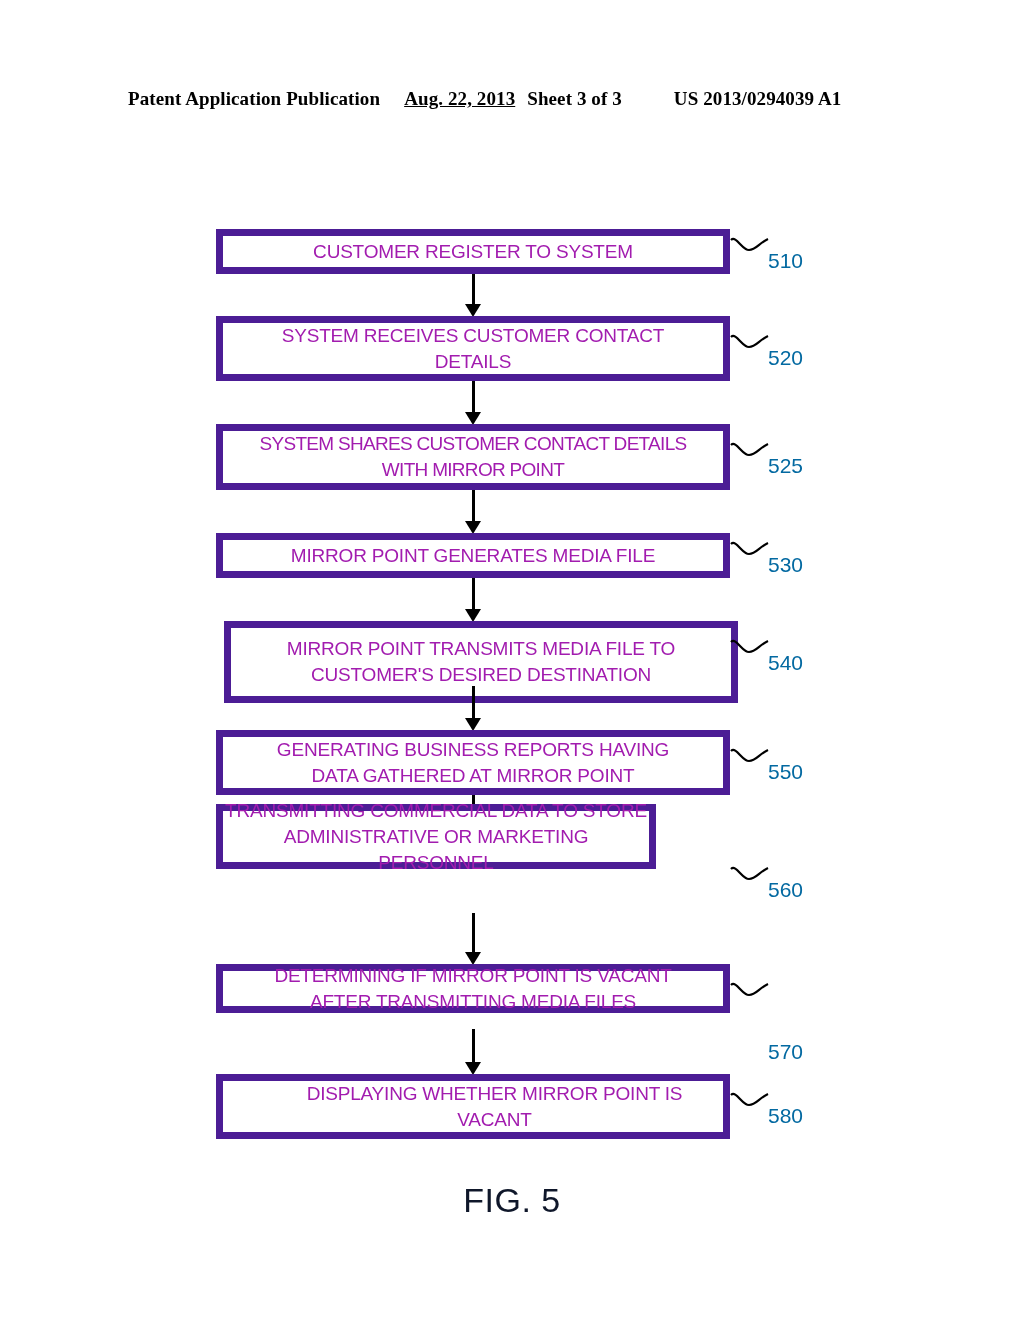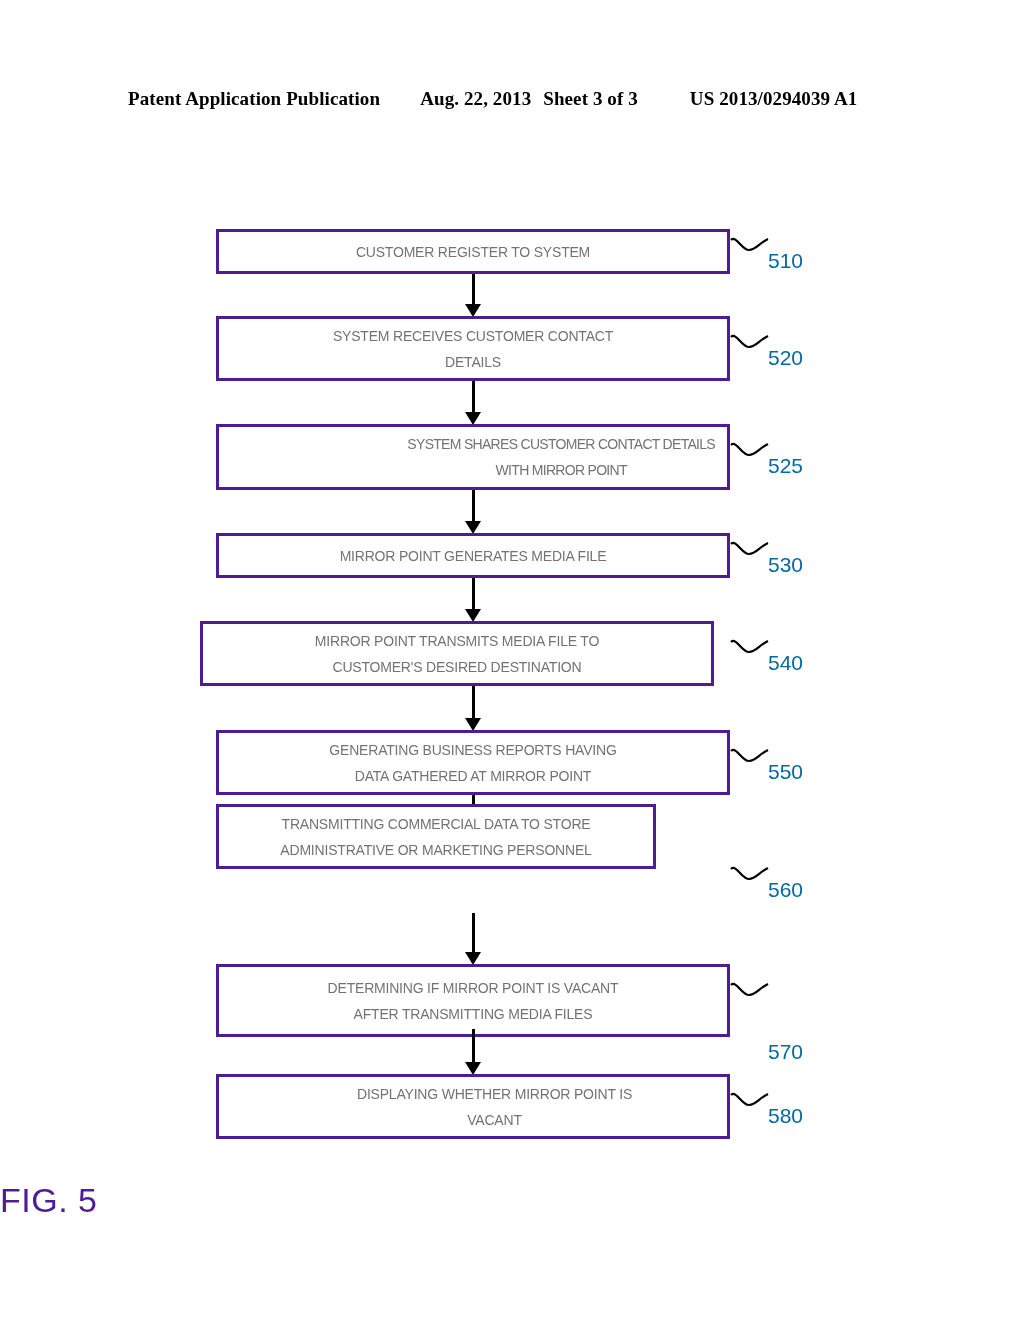--- a/index.html
+++ b/index.html
@@ -25,55 +25,54 @@
     height: 26px;
     font-family: "Liberation Serif", serif;
     font-weight: bold;
     font-size: 19px;
     letter-spacing: 0.1px;
     white-space: nowrap;
     display: flex;
     align-items: baseline;
   }
   #patent-header .h-pub      { }
-  #patent-header .h-date     { margin-left: 40px; }
+  #patent-header .h-date     { margin-left: 24px; text-decoration: underline; }
   #patent-header .h-sheet    { margin-left: 12px; }
   #patent-header .h-number   { margin-left: 52px; }
 
   
   #flowchart {
     position: absolute;
     left: 0;
     top: 0;
     width: 1024px;
     height: 1320px;
   }
 
   .fc-node {
     position: absolute;
     box-sizing: border-box;
-    border: 3px solid #4c1d95;
+    border: 7px solid #4c1d95;
     background: #ffffff;
     display: flex;
     align-items: center;
     justify-content: center;
     text-align: center;
     font-family: "Liberation Sans", sans-serif;
-    font-size: 14px;
+    font-size: 19px;
     line-height: 26px;
     letter-spacing: -0.2px;
-    color: #737373;
+    color: #a21caf;
     white-space: pre-line;
     padding: 0 1px;
   }
   
   .fc-node.tight {
     letter-spacing: -0.7px;
     padding: 12px;
-    justify-content: flex-end;
   }
 
   .fc-arrow {
     position: absolute;
     width: 3px;
     background: #000000;
   }
   .fc-arrowhead {
     position: absolute;
     width: 0;
@@ -94,26 +93,26 @@
   .fc-leader {
     position: absolute;
   }
 
   
   #fig-caption {
     position: absolute;
     left: 0;
     top: 1180px;
     width: 1024px;
-    text-align: left;
+    text-align: center;
     font-family: "Liberation Sans", sans-serif;
     font-size: 34px;
     line-height: 40px;
     letter-spacing: 0.5px;
-    color: #4c1d95;
+    color: #0f172a;
   }
 </style>
 </head>
 <body>
 
 <div id="patent-header">
   <span class="h-pub">Patent Application Publication</span>
   <span class="h-date">Aug. 22, 2013</span>
   <span class="h-sheet">Sheet 3 of 3</span>
   <span class="h-number">US 2013/0294039 A1</span>
@@ -143,21 +142,21 @@
     <div class="fc-ref" style="left: 768px; top: 455px;">525</div>
     <div class="fc-arrow" style="left: 472px; top: 490px; height: 32px;"></div>
     <div class="fc-arrowhead" style="left: 465px; top: 521px;"></div>
     <div class="fc-node" style="left: 216px; top: 533px; width: 514px; height: 45px;"><span>MIRROR POINT GENERATES MEDIA FILE</span></div>
     <svg class="fc-leader" width="42" height="26" style="left: 730px; top: 539.5px;">
       <path d="M1,4 C6,-1 12,14 19,14 C26,14 29,7 38,3" fill="none" stroke="#000000" stroke-width="2.2"></path>
     </svg>
     <div class="fc-ref" style="left: 768px; top: 553.5px;">530</div>
     <div class="fc-arrow" style="left: 472px; top: 578px; height: 32px;"></div>
     <div class="fc-arrowhead" style="left: 465px; top: 609px;"></div>
-    <div class="fc-node" style="left: 200px; top: 621px; width: 514px; height: 65px;"><span>MIRROR POINT TRANSMITS MEDIA FILE TO
+    <div class="fc-node" style="left: 224px; top: 621px; width: 514px; height: 82px;"><span>MIRROR POINT TRANSMITS MEDIA FILE TO
 CUSTOMER'S DESIRED DESTINATION</span></div>
     <svg class="fc-leader" width="42" height="26" style="left: 730px; top: 637.5px;">
       <path d="M1,4 C6,-1 12,14 19,14 C26,14 29,7 38,3" fill="none" stroke="#000000" stroke-width="2.2"></path>
     </svg>
     <div class="fc-ref" style="left: 768px; top: 651.5px;">540</div>
     <div class="fc-arrow" style="left: 472px; top: 686px; height: 33px;"></div>
     <div class="fc-arrowhead" style="left: 465px; top: 718px;"></div>
     <div class="fc-node" style="left: 216px; top: 730px; width: 514px; height: 65px;"><span>GENERATING BUSINESS REPORTS HAVING
 DATA GATHERED AT MIRROR POINT</span></div>
     <svg class="fc-leader" width="42" height="26" style="left: 730px; top: 746.5px;">
@@ -167,21 +166,21 @@
     <div class="fc-arrow" style="left: 472px; top: 795px; height: 42px;"></div>
     <div class="fc-arrowhead" style="left: 465px; top: 836px;"></div>
     <div class="fc-node" style="left: 216px; top: 804px; width: 440px; height: 65px;"><span>TRANSMITTING COMMERCIAL DATA TO STORE
 ADMINISTRATIVE OR MARKETING PERSONNEL</span></div>
     <svg class="fc-leader" width="42" height="26" style="left: 730px; top: 864.5px;">
       <path d="M1,4 C6,-1 12,14 19,14 C26,14 29,7 38,3" fill="none" stroke="#000000" stroke-width="2.2"></path>
     </svg>
     <div class="fc-ref" style="left: 768px; top: 878.5px;">560</div>
     <div class="fc-arrow" style="left: 472px; top: 913px; height: 40px;"></div>
     <div class="fc-arrowhead" style="left: 465px; top: 952px;"></div>
-    <div class="fc-node" style="left: 216px; top: 964px; width: 514px; height: 73px; align-items: center;"><span>DETERMINING IF MIRROR POINT IS VACANT
+    <div class="fc-node" style="left: 216px; top: 964px; width: 514px; height: 49px; align-items: center;"><span>DETERMINING IF MIRROR POINT IS VACANT
 AFTER TRANSMITTING MEDIA FILES</span></div>
     <svg class="fc-leader" width="42" height="26" style="left: 730px; top: 980.5px;">
       <path d="M1,4 C6,-1 12,14 19,14 C26,14 29,7 38,3" fill="none" stroke="#000000" stroke-width="2.2"></path>
     </svg>
     <div class="fc-ref" style="left: 768px; top: 1041px;">570</div>
     <div class="fc-arrow" style="left: 472px; top: 1029px; height: 34px;"></div>
     <div class="fc-arrowhead" style="left: 465px; top: 1062px;"></div>
     <div class="fc-node" style="left: 216px; top: 1074px; width: 514px; height: 65px; padding-left: 44px;"><span>DISPLAYING WHETHER MIRROR POINT IS
 VACANT</span></div>
     <svg class="fc-leader" width="42" height="26" style="left: 730px; top: 1090.5px;">

